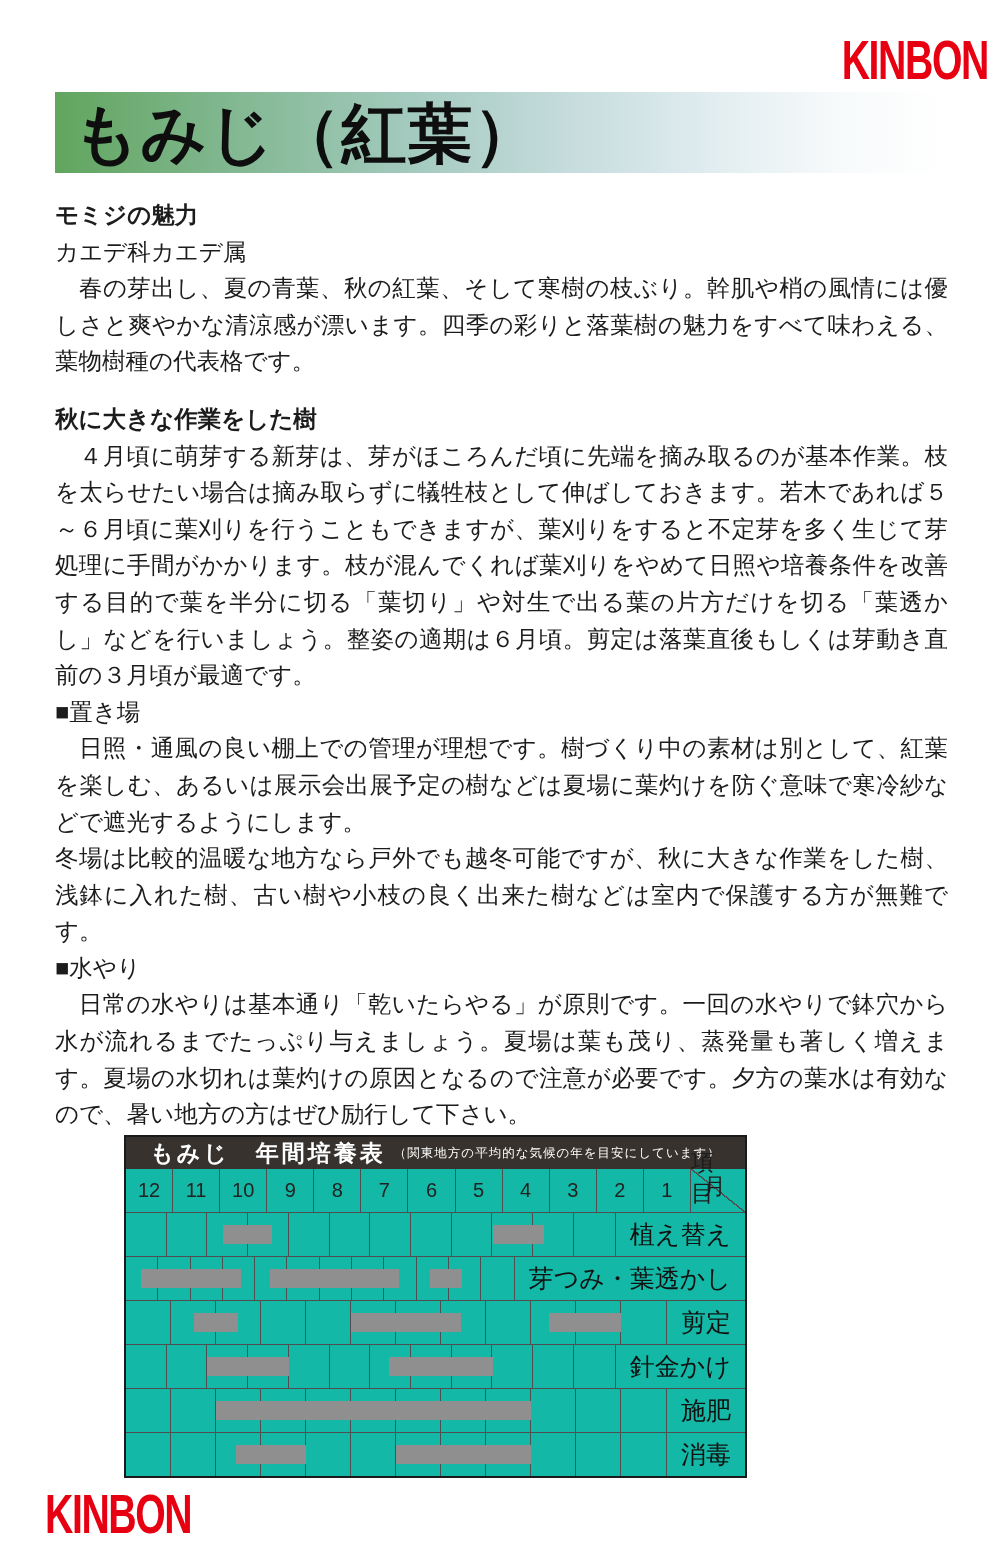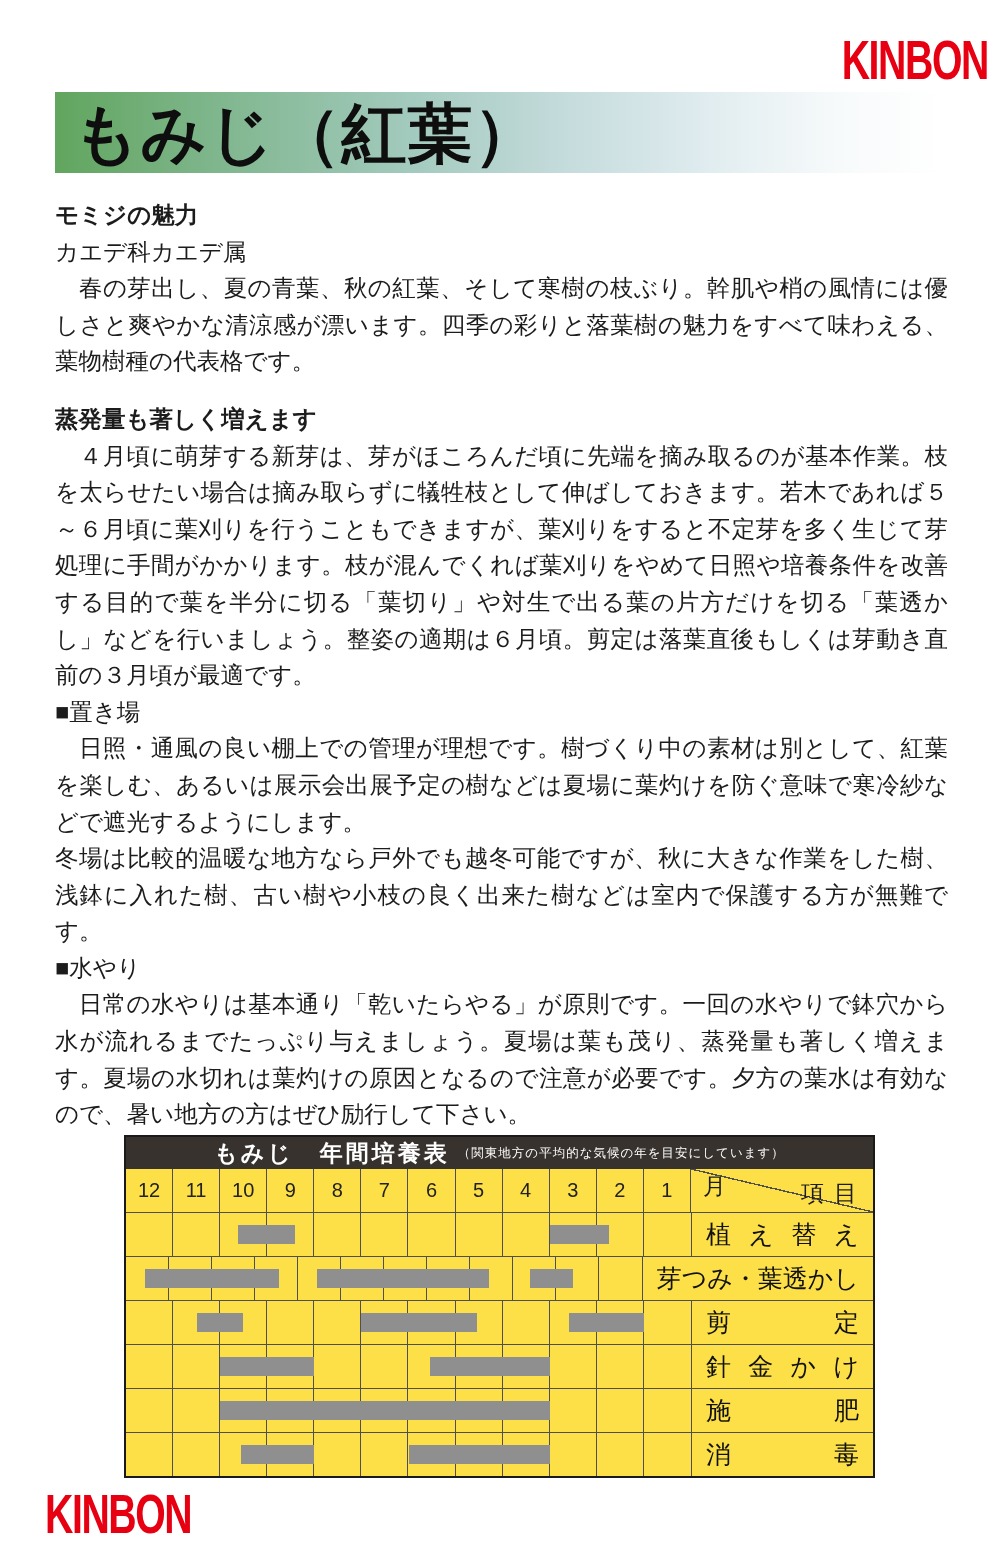--- a/index.html
+++ b/index.html
@@ -19,22 +19,22 @@
   .banner h1{margin:0;padding:6px 0 0 18px;font-family:"DejaVu Serif","Liberation Serif",serif;
              font-weight:bold;font-size:65px;line-height:70px;color:#0e0e0e;letter-spacing:1px;}
 
   
   .body{position:absolute;left:55px;top:197px;width:893px;}
   .body p{margin:0;font-size:23.5px;line-height:36.6px;text-align:justify;}
   .body p.h{font-weight:bold;}
   .body p.gap{margin-top:21px;}
 
   
-  .ctable{position:absolute;left:124px;top:1135px;width:751px;border:2px solid #1a1a1a;
-          box-sizing:border-box;background:#fde047;}
+  .ctable{position:absolute;left:124px;top:1135px;width:623px;border:2px solid #1a1a1a;
+          box-sizing:border-box;background:#14b8a6;}
   .t-header{height:32px;background:#37322e;color:#fff;display:flex;align-items:center;
             justify-content:center;gap:8px;}
   .t-title{font-family:"DejaVu Serif","Liberation Serif",serif;font-weight:bold;
            font-size:23px;letter-spacing:3px;}
   .t-sub{font-size:12.5px;letter-spacing:1px;}
   .months-row{display:flex;height:43px;}
   .mcell{width:calc(565px/12);box-sizing:border-box;border-right:1px solid #4f4f4f;
          display:flex;align-items:center;justify-content:center;font-size:20px;color:#222;}
   .corner{flex:1;position:relative;
           background:linear-gradient(to top right,transparent calc(50% - 0.7px),
@@ -58,21 +58,21 @@
 
   <div class="banner">
     <h1>もみじ（紅葉）</h1>
   </div>
 
   <div class="body">
     <p class="h">モミジの魅力</p>
     <p>カエデ科カエデ属</p>
     <p>　春の芽出し、夏の青葉、秋の紅葉、そして寒樹の枝ぶり。幹肌や梢の風情には優しさと爽やかな清涼感が漂います。四季の彩りと落葉樹の魅力をすべて味わえる、葉物樹種の代表格です。</p>
 
-    <p class="h gap">蒸発量も著しく増えます</p>
+    <p class="h gap">秋に大きな作業をした樹</p>
 
     <p>　４月頃に萌芽する新芽は、芽がほころんだ頃に先端を摘み取るのが基本作業。枝を太らせたい場合は摘み取らずに犠牲枝として伸ばしておきます。若木であれば５～６月頃に葉刈りを行うこともできますが、葉刈りをすると不定芽を多く生じて芽処理に手間がかかります。枝が混んでくれば葉刈りをやめて日照や培養条件を改善する目的で葉を半分に切る「葉切り」や対生で出る葉の片方だけを切る「葉透かし」などを行いましょう。整姿の適期は６月頃。剪定は落葉直後もしくは芽動き直前の３月頃が最適です。</p>
 
     <p>■置き場</p>
     <p>　日照・通風の良い棚上での管理が理想です。樹づくり中の素材は別として、紅葉を楽しむ、あるいは展示会出展予定の樹などは夏場に葉灼けを防ぐ意味で寒冷紗などで遮光するようにします。</p>
     <p>冬場は比較的温暖な地方なら戸外でも越冬可能ですが、秋に大きな作業をした樹、浅鉢に入れた樹、古い樹や小枝の良く出来た樹などは室内で保護する方が無難です。</p>
 
     <p>■水やり</p>
     <p>　日常の水やりは基本通り「乾いたらやる」が原則です。一回の水やりで鉢穴から水が流れるまでたっぷり与えましょう。夏場は葉も茂り、蒸発量も著しく増えます。夏場の水切れは葉灼けの原因となるので注意が必要です。夕方の葉水は有効なので、暑い地方の方はぜひ励行して下さい。</p>
   </div>

